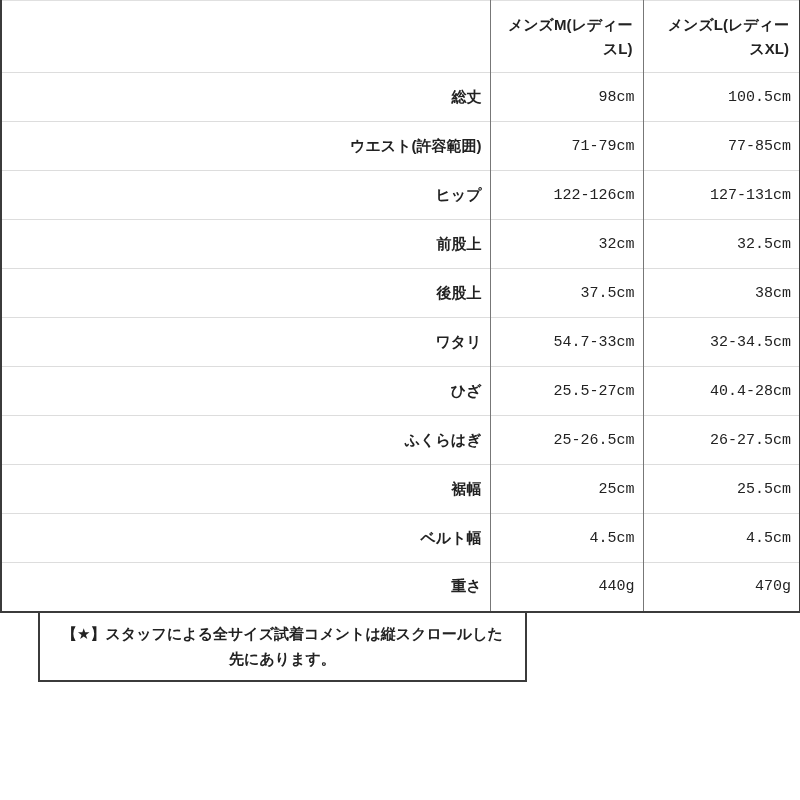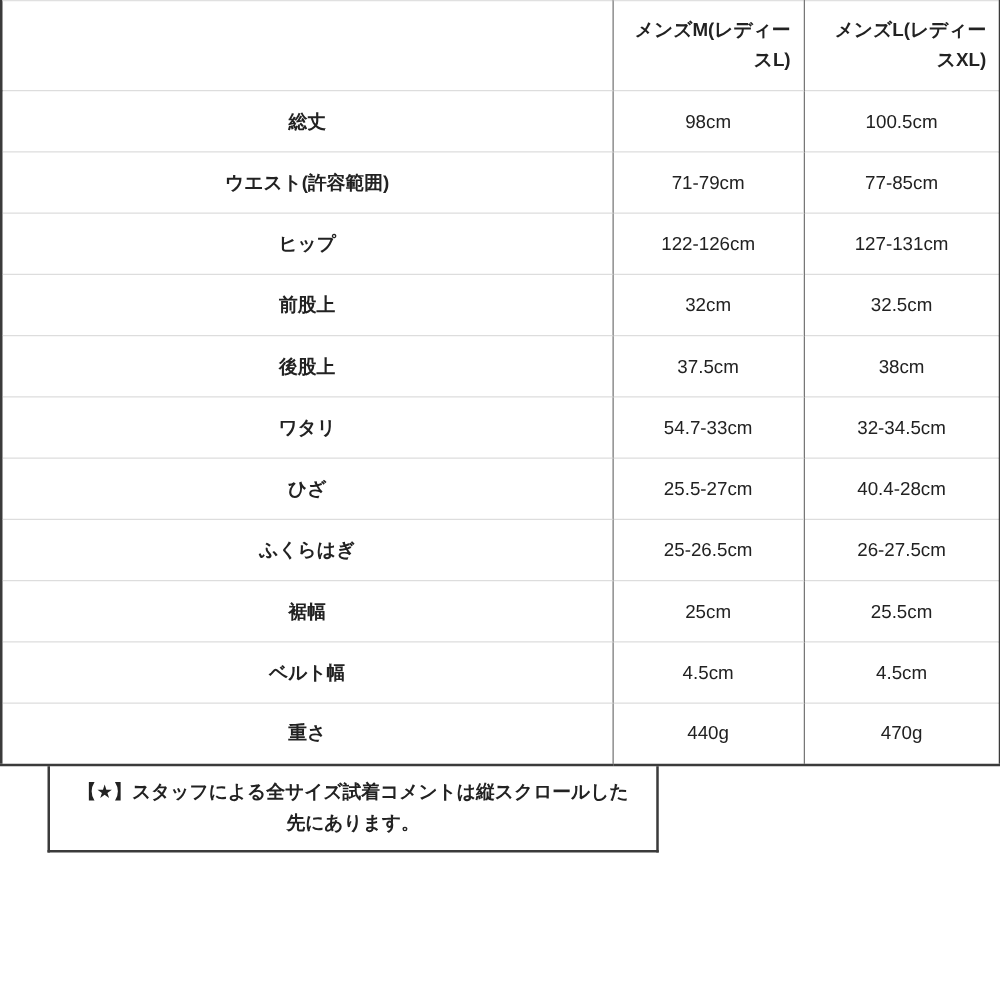--- a/index.html
+++ b/index.html
@@ -30,33 +30,34 @@
   .size-table thead th{
     height:72px;
     font-weight:bold;
     text-align:right;
     vertical-align:middle;
     line-height:1.55;
     padding:4px 10px;
   }
   .size-table th,.size-table td{
     vertical-align:middle;
-    text-align:center;
+    text-align:right;
   }
   .size-table thead th + th{
     border-left:1px solid var(--border-mid);
   }
   .size-table tbody th,.size-table tbody td{
     height:49px;
     border-top:1px solid var(--border-light);
     padding:2px 8px;
   }
   .size-table tbody td{
     border-left:1px solid var(--border-mid);
     font-weight:normal;
+    font-family:Liberation Mono, monospace;
   }
   .size-table tbody th{
     font-weight:bold;
   }
   .size-table tbody tr:last-child th,
   .size-table tbody tr:last-child td{
     border-bottom:2px solid var(--border-dark);
   }
   .footnote{
     width:489px;

